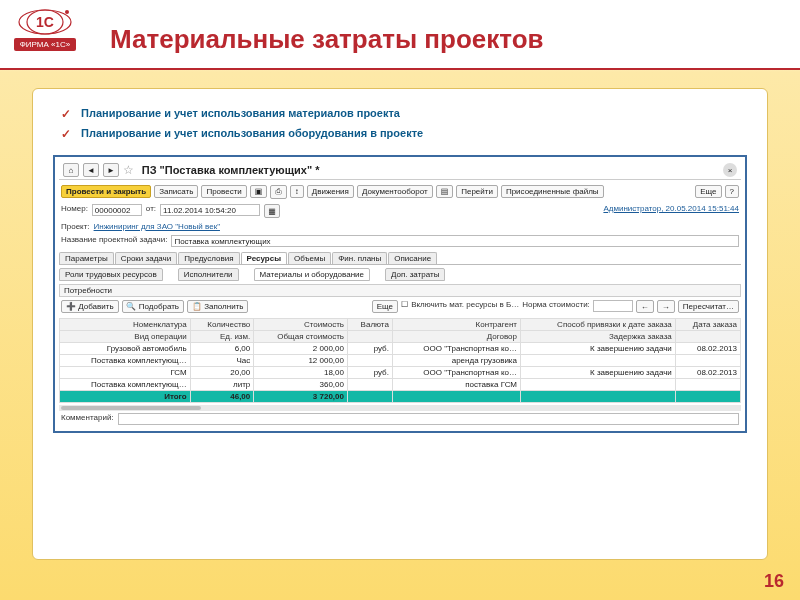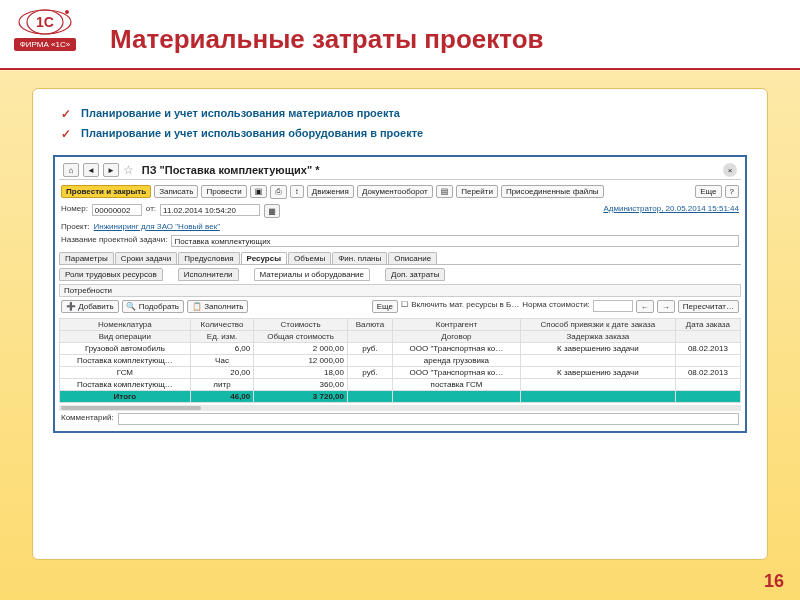--- a/index.html
+++ b/index.html
@@ -28,21 +28,21 @@
 .inp{border:1px solid #bbb;padding:0 2px;background:#fff;height:12px;display:inline-flex;align-items:center;font-size:8px}
 .link{color:#1a5b99;text-decoration:underline}
 .tabs{display:flex;gap:1px;margin-top:3px;border-bottom:1px solid #bbb}
 .tab{border:1px solid #bbb;border-bottom:none;background:#eee;padding:1px 5px;font-size:8px;border-radius:2px 2px 0 0}
 .tab.active{background:#fff;font-weight:bold}
 .subtabs{display:flex;gap:15px;margin-top:3px}
 .subtab{border:1px solid #bbb;background:#eee;padding:1px 5px;font-size:8px;border-radius:2px 2px 0 0}
 .subtab.active{background:#fff}
 .section-hdr{border:1px solid #ccc;background:#f6f6f6;padding:1px 4px;margin-top:3px;font-size:8px}
 .grid{width:100%;border-collapse:collapse;margin-top:2px;font-size:8px}
-.grid th,.grid td{border:1px solid #ddd;padding:1px 3px;text-align:center;white-space:nowrap;overflow:hidden}
+.grid th,.grid td{border:1px solid #ddd;padding:1px 3px;text-align:right;white-space:nowrap;overflow:hidden}
 .grid th{background:#f2f2f2;font-weight:normal;color:#333}
 .grid .num{text-align:right}
 .total-row td{background:#14b8a6;font-weight:bold}
 .scroll{height:6px;background:#e8e8e8;margin-top:2px;position:relative}
 .scroll::before{content:"";position:absolute;left:2px;top:1px;width:140px;height:4px;background:#bdbdbd;border-radius:2px}
 .page-num{position:absolute;right:16px;bottom:8px;color:#b9282f;font-size:18px;font-weight:bold}
 .right-link{margin-left:auto;color:#1a5b99;text-decoration:underline;font-size:8px}
 </style>
 </head>
 <body>

